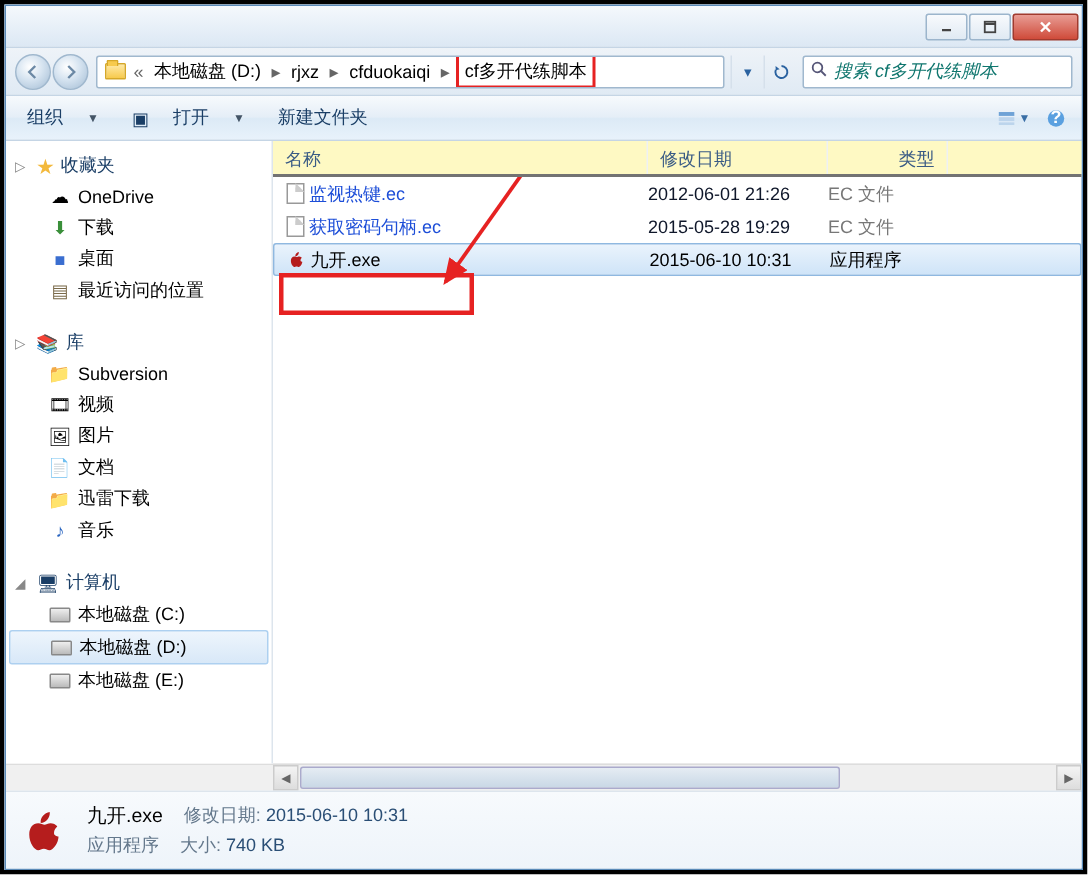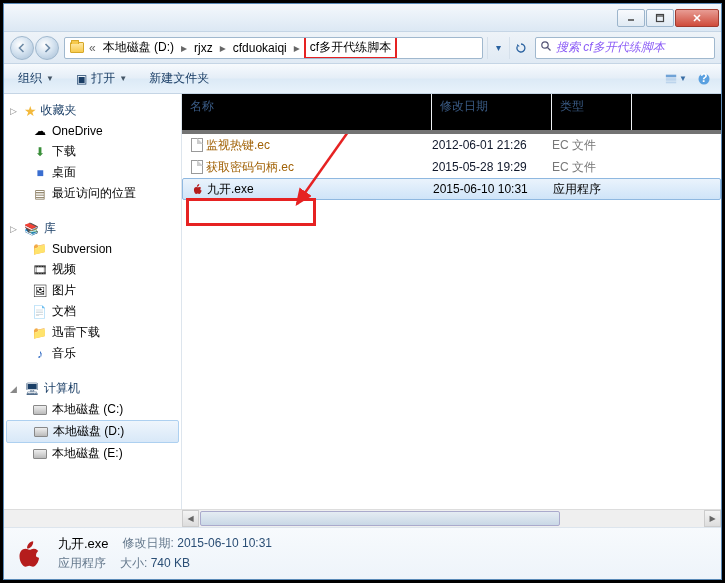--- a/index.html
+++ b/index.html
@@ -16,53 +16,53 @@
 
 .addr-row { height: 32px; background: linear-gradient(to bottom, #eef3f8, #e0eaf4); display: flex; align-items: center; padding: 3px 6px; gap: 4px; border-bottom: 1px solid #c5d5e5; }
 .nav-btns { display: flex; }
 .nav-circle { width: 24px; height: 24px; border-radius: 50%; background: radial-gradient(circle at 40% 35%, #fff, #d5e3f0 45%, #b5cade 80%); border: 1px solid #a0b8ce; display: flex; align-items: center; justify-content: center; color: #6c89a5; font-size: 12px; margin-right: 1px; }
 .addr-box { flex: 1; height: 22px; background: #fff; border: 1px solid #a0b8ce; border-radius: 2px; display: flex; align-items: center; padding: 0 4px; gap: 2px; overflow: hidden; }
 .crumb { padding: 0 3px; color: #000; white-space: nowrap; }
 .crumb-sep { color: #666; padding: 0 2px; }
 .crumb-highlight { border: 2px solid #e62222; padding: 1px 4px; }
 .refresh-btns { display: flex; align-items: center; gap: 0; }
 .rbtn { width: 22px; height: 22px; display: flex; align-items: center; justify-content: center; border-left: 1px solid #d5e0eb; color: #2a62a0; font-size: 10px; }
-.search-box { width: 180px; height: 22px; background: #fff; border: 1px solid #a0b8ce; border-radius: 2px; display: flex; align-items: center; padding: 0 4px; color: #8b5cf6; font-style: italic; gap: 4px; }
+.search-box { width: 180px; height: 22px; background: #fff; border: 1px solid #a0b8ce; border-radius: 2px; display: flex; align-items: center; padding: 0 4px; color: #0f766e; font-style: italic; gap: 4px; }
 .search-box .mag { color: #557; font-style: normal; }
 
 
 .toolbar { height: 30px; background: linear-gradient(to bottom, #f7fafd, #e5eef7 48%, #dceaf6 52%, #e8f2fb); border-bottom: 1px solid #c5d5e5; display: flex; align-items: center; padding: 0 6px; gap: 6px; }
-.tool-item { padding: 3px 8px; color: #1a3e66; display: flex; align-items: center; gap: 4px; }
+.tool-item { padding: 3px 8px; color: #1a3e66; display: flex; align-items: center; gap: 16px; }
 .tool-item .drop { font-size: 8px; color: #456; }
 .tool-spacer { flex: 1; }
 .tool-icon { width: 22px; height: 22px; display: flex; align-items: center; justify-content: center; color: #3a6ea5; }
 
 
 .main { flex: 1; display: flex; min-height: 0; }
 .nav-pane { width: 178px; border-right: 1px solid #dde5ed; overflow-y: auto; padding: 6px 0; background: #fff; position: relative; }
 .nav-group { margin-bottom: 14px; }
 .nav-head { display: flex; align-items: center; gap: 4px; padding: 2px 6px; color: #1a3e66; }
 .nav-head .tw { width: 10px; color: #888; font-size: 9px; }
 .nav-item { display: flex; align-items: center; gap: 4px; padding: 2px 6px 2px 28px; color: #000; }
 .nav-item.selected { background: linear-gradient(to bottom, #eef5fc, #d8e8f8); border: 1px solid #add0f0; border-radius: 2px; margin: 0 2px; padding-left: 26px; }
 .nav-icon { width: 16px; height: 16px; display: flex; align-items: center; justify-content: center; font-size: 12px; }
 
 
 .content { flex: 1; display: flex; flex-direction: column; min-width: 0; }
-.col-header { height: 40px; display: flex; border-bottom: 4px solid #737373; background: #000000; position: relative; }
+.col-header { height: 24px; display: flex; border-bottom: 2px solid #737373; background: #fef9c3; position: relative; }
 .col-header > div { padding: 4px 8px; border-right: 1px solid #eef1f4; color: #3a5b85; white-space: nowrap; }
 .ch-name { width: 250px; }
 .ch-date { width: 120px; }
-.ch-type { width: 80px; }
+.ch-type { width: 80px; text-align: right; }
 .ch-size { flex: 1; }
 .file-list { flex: 1; overflow: auto; position: relative; }
 .file-row { display: flex; align-items: center; height: 22px; padding: 0 6px; }
 .file-row.selected { background: linear-gradient(to bottom, #eaf3fc, #cfe4f8); border: 1px solid #8fb8e0; border-radius: 2px; }
 .file-row .f-icon { width: 18px; display: flex; justify-content: center; }
-.file-row .f-name { width: 226px; color: #a16207; }
+.file-row .f-name { width: 226px; color: #1d4ed8; }
 .file-row.selected .f-name { color: #000; }
 .file-row .f-date { width: 120px; color: #0f172a; }
 .file-row .f-type { width: 80px; color: #777; }
 .file-row.selected .f-date, .file-row.selected .f-type { color: #000; }
 .red-box { position: absolute; border: 3px solid #e62222; pointer-events: none; }
 .arrow-overlay { position: absolute; pointer-events: none; }
 
 
 .bottom-scroll { height: 18px; background: #f0f0f0; border-top: 1px solid #ddd; display: flex; }
 .bs-left { width: 178px; border-right: 1px solid transparent; }

